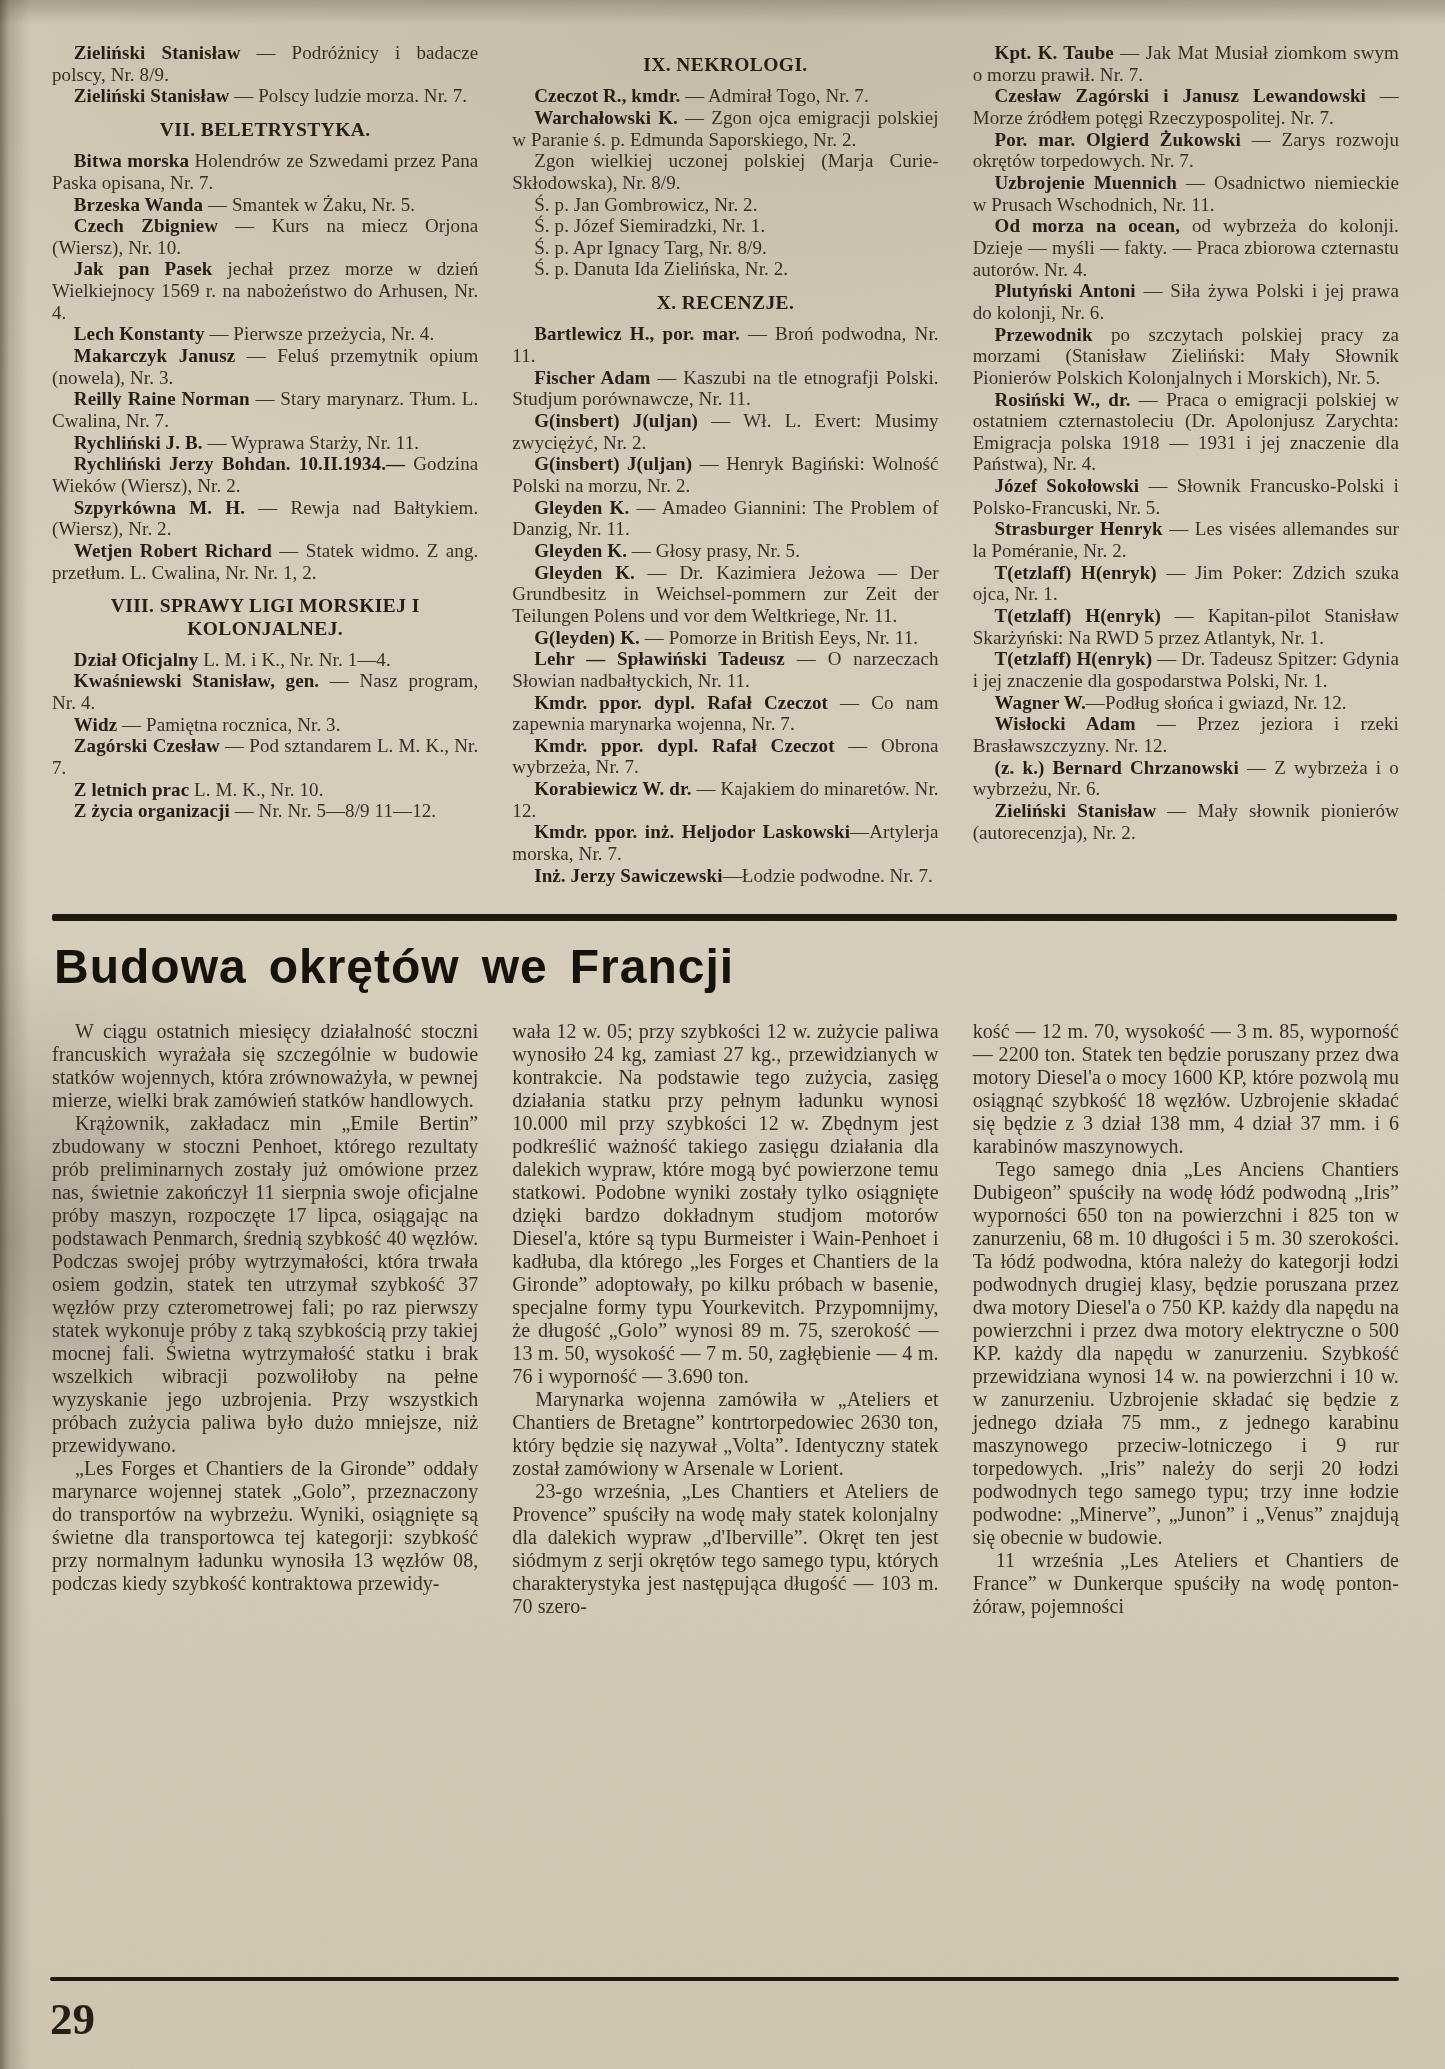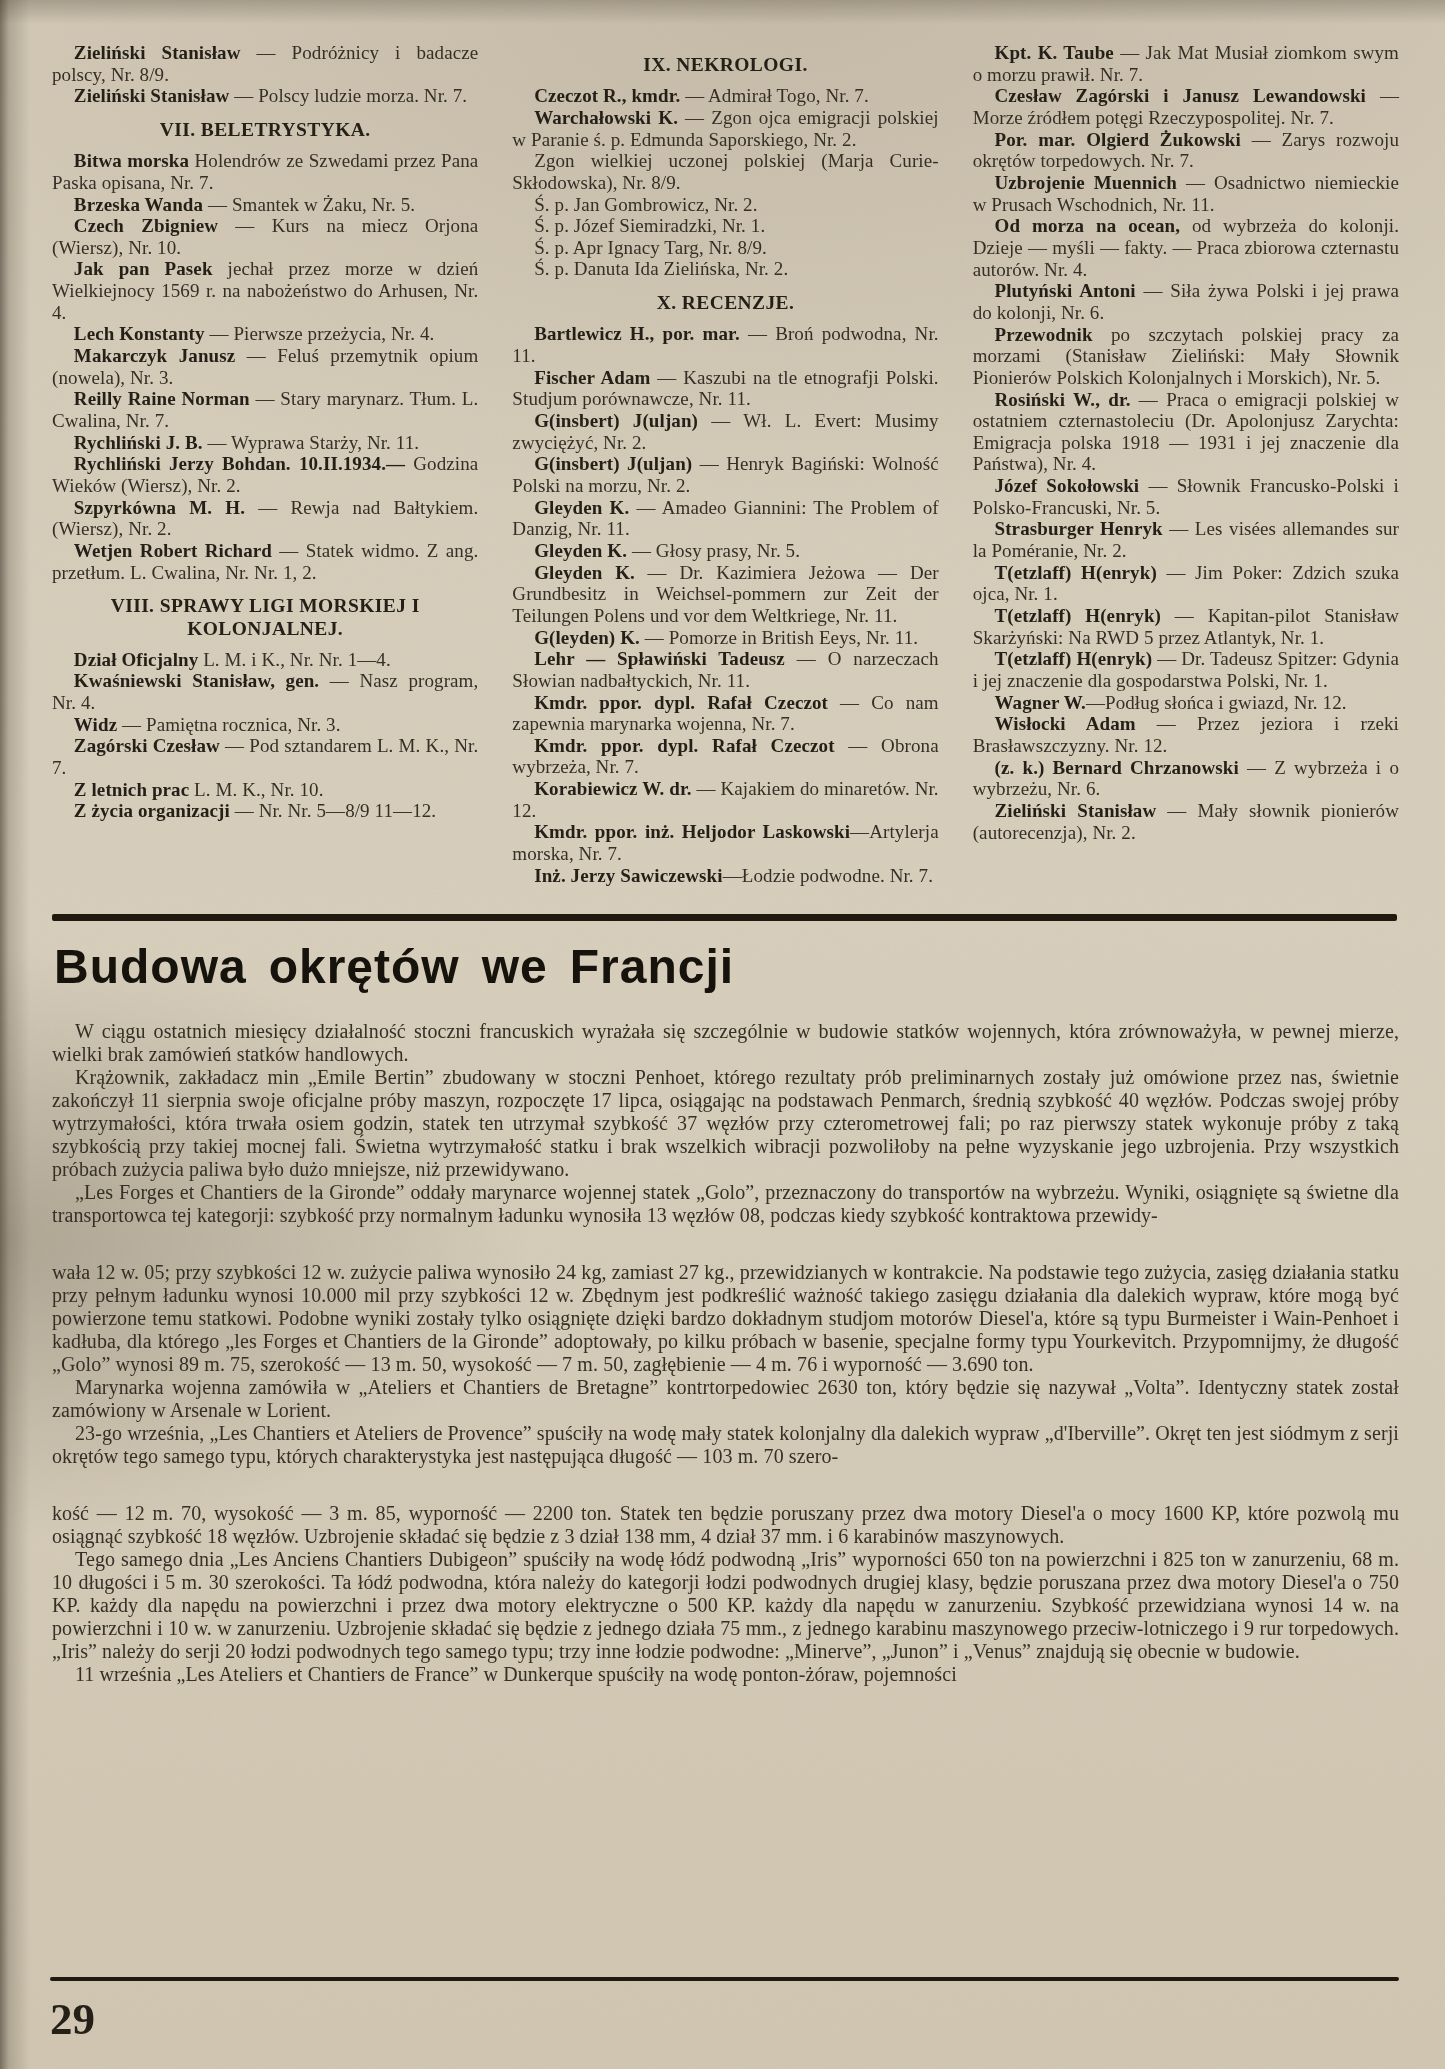--- a/index.html
+++ b/index.html
@@ -19,39 +19,39 @@
       radial-gradient(ellipse 1300px 700px at 55% 0%, rgba(120,108,88,0.16), transparent 75%),
       linear-gradient(90deg, rgba(48,38,26,0.55) 0px, rgba(48,38,26,0.20) 9px, rgba(48,38,26,0) 30px),
       linear-gradient(180deg, rgba(60,50,36,0.28) 0px, rgba(60,50,36,0) 24px),
       linear-gradient(180deg, var(--paper,#d5cbb8) 0%, #d8cfbd 45%, #d1c7b2 100%);
   }
   .grain {
     position:absolute; top:0; left:0; width:1445px; height:2069px;
     opacity:0.09; mix-blend-mode:multiply; pointer-events:none;
   }
   
-  .bib-row { display:flex; gap:34px; position:relative;justify-content:flex-end; }
+  .bib-row { display:flex; gap:34px; position:relative; }
   .bib-col { flex:1 1 0; font-size:19px; line-height:1.14; text-align:justify; }
   .bib-entry { text-indent:1.15em; letter-spacing:0.1px; }
   .bib-entry strong { font-weight:bold; color:var(--ink-strong,#241f17); }
   .bib-header {
     text-align:center; font-weight:bold; text-indent:0;
     margin:12px 4px 9px; font-size:19.5px; letter-spacing:0.4px;
     color:var(--ink-strong,#241f17);
   }
   
   .headline-rule { height:7px; background:var(--rule,#20190f); margin:28px 2px 0 0; border-radius:2px; }
   .headline {
     font-family:"Liberation Sans","DejaVu Sans",sans-serif;
     font-weight:bold; font-size:48px; letter-spacing:1px; word-spacing:0.16em;
     color:var(--headline-ink,#16120c);
     margin:18px 0 26px 2px;
   }
   
-  .article-row { display:flex; gap:34px; position:relative;flex-direction:column; }
+  .article-row { display:flex; gap:34px; position:relative; }
   .article-col { flex:1 1 0; font-size:20px; line-height:1.15; text-align:justify; }
   .art-par { text-indent:1.15em; letter-spacing:0.1px; }
   .art-par.no-indent { text-indent:0; }
   
   .footer { position:absolute; left:50px; right:46px; bottom:24px; }
   .footer-rule { height:4px; background:var(--rule,#20190f); border-radius:2px; }
   .page-number {
     padding-right:72px; margin-top:12px;
     font-size:45px; font-weight:bold; color:var(--ink-strong,#241f17);
   }

